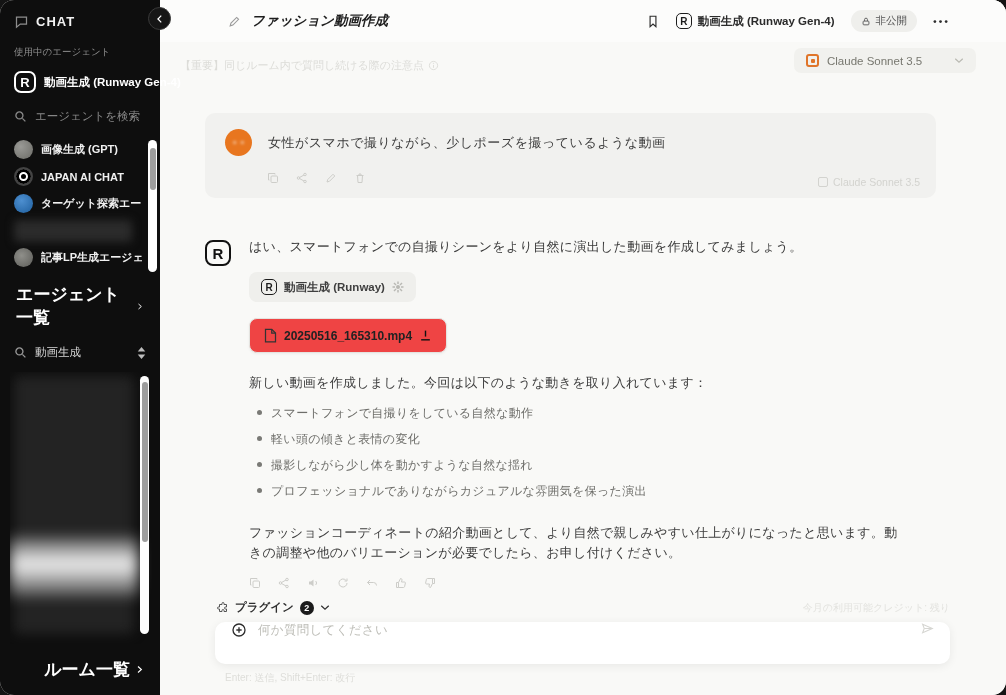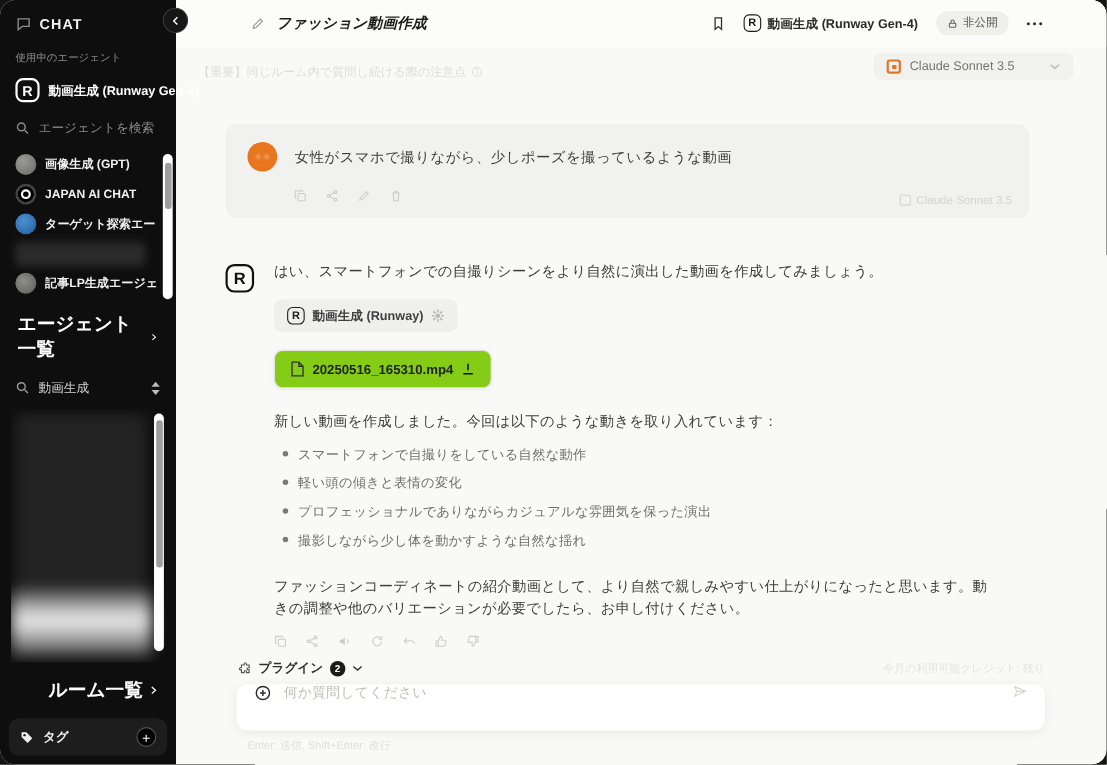--- a/index.html
+++ b/index.html
@@ -74,21 +74,21 @@
   .msg-actions .act { cursor:pointer; display:flex; }
   .model-tag { position:absolute; right:16px; bottom:10px; display:flex; align-items:center; gap:5px; font-size:10.5px; color:#d3d3cf; }
   .mini-grid { width:10px; height:10px; border:1.5px solid #d3d3cf; border-radius:2px; }
 
   
   .assistant { display:flex; gap:18px; }
   .rw-avatar { display:flex; align-items:center; justify-content:center; border:2.5px solid #111; border-radius:8px; width:26px; height:26px; font-weight:800; font-size:15px; color:#111; flex:none; margin-top:2px; }
   .a-content { max-width:660px; }
   .a-intro { font-size:13px; color:#3a3a3a; font-weight:500; letter-spacing:0.3px; margin-bottom:16px; }
   .tool-chip { display:inline-flex; align-items:center; gap:7px; background:#efefec; border-radius:8px; padding:7px 12px; font-size:11.5px; font-weight:700; color:#3f3f3f; margin-bottom:16px; cursor:pointer; }
-  .file-chip { display:flex; width:fit-content; align-items:center; gap:7px; background:#84cc16; border:1px solid #e4e4e0; border-radius:8px; padding:9px 14px; font-size:12px; font-weight:700; color:#222; box-shadow:0 1px 3px rgba(0,0,0,0.05); margin-bottom:20px; cursor:pointer; }
+  .file-chip { display:flex; width:fit-content; align-items:center; gap:7px; background:#ef4444; border:1px solid #e4e4e0; border-radius:8px; padding:9px 14px; font-size:12px; font-weight:700; color:#222; box-shadow:0 1px 3px rgba(0,0,0,0.05); margin-bottom:20px; cursor:pointer; }
   .para { font-size:13px; color:#3d3d3d; font-weight:500; letter-spacing:0.3px; line-height:1.55; margin-bottom:12px; }
   .bullets { list-style:none; margin:2px 0 14px 6px; }
   .bullets li { position:relative; font-size:12px; color:#6e6e6a; padding:0 0 9px 16px; letter-spacing:0.3px; }
   .bullets li::before { content:""; position:absolute; left:2px; top:5px; width:5px; height:5px; border-radius:50%; background:#7a7a76; }
   .assistant .msg-actions { margin-left:0; margin-top:14px; }
 
   
   .composer { padding:4px 56px 10px 55px; }
   .plugins-row { display:flex; align-items:center; justify-content:space-between; margin:0 0 7px 2px; }
   .plugins-btn { display:flex; align-items:center; gap:6px; background:none; border:none; cursor:pointer; font-size:11.5px; font-weight:700; color:#2f2f2f; }
@@ -188,30 +188,20 @@
         </div>
     </div>
 
     <div class="sb-link">
       <span>ルーム一覧</span>
       <svg width="9" height="9" viewBox="0 0 24 24" fill="none" stroke="#fff" stroke-width="3">
           <polyline points="8,4 17,12 8,20"></polyline>
         </svg>
     </div>
 
-    <div class="sb-tagbar">
-      <span>
-        <svg width="13" height="13" viewBox="0 0 24 24" fill="#eee">
-            <path d="M3 11V3h8l10 10-8 8z"></path>
-            <circle cx="8" cy="8" r="2" fill="#1d1d1d"></circle>
-          </svg>
-      </span>
-      <span class="label">タグ</span>
-      <span class="tag-plus">+</span>
-    </div>
   </aside>
 
   <button class="collapse-btn">
     <svg width="10" height="10" viewBox="0 0 24 24" fill="none" stroke="#fff" stroke-width="3">
         <polyline points="15,4 7,12 15,20"></polyline>
       </svg>
   </button>
 
   <main class="main">
 
@@ -344,22 +334,22 @@
                 <polyline points="6,9 12–15,14 18,9"></polyline>
                 <line x1="4" y1="20" x2="20" y2="20"></line>
               </svg>
           </div>
 
           <p class="para">新しい動画を作成しました。今回は以下のような動きを取り入れています：</p>
 
           <ul class="bullets">
             <li>スマートフォンで自撮りをしている自然な動作</li>
             <li>軽い頭の傾きと表情の変化</li>
+            <li>撮影しながら少し体を動かすような自然な揺れ</li>
             <li>プロフェッショナルでありながらカジュアルな雰囲気を保った演出</li>
-            <li>撮影しながら少し体を動かすような自然な揺れ</li>
           </ul>
 
           <p class="para">ファッションコーディネートの紹介動画として、より自然で親しみやすい仕上がりになったと思います。動きの調整や他のバリエーションが必要でしたら、お申し付けください。</p>
 
           <div class="msg-actions">
             <span class="act">
                 <svg width="12" height="12" viewBox="0 0 24 24" fill="none" stroke="currentColor" stroke-width="2">
                   <rect x="8" y="8" width="13" height="13" rx="2"></rect>
                   <path d="M5 16H3V3h13v2"></path>
                 </svg>

